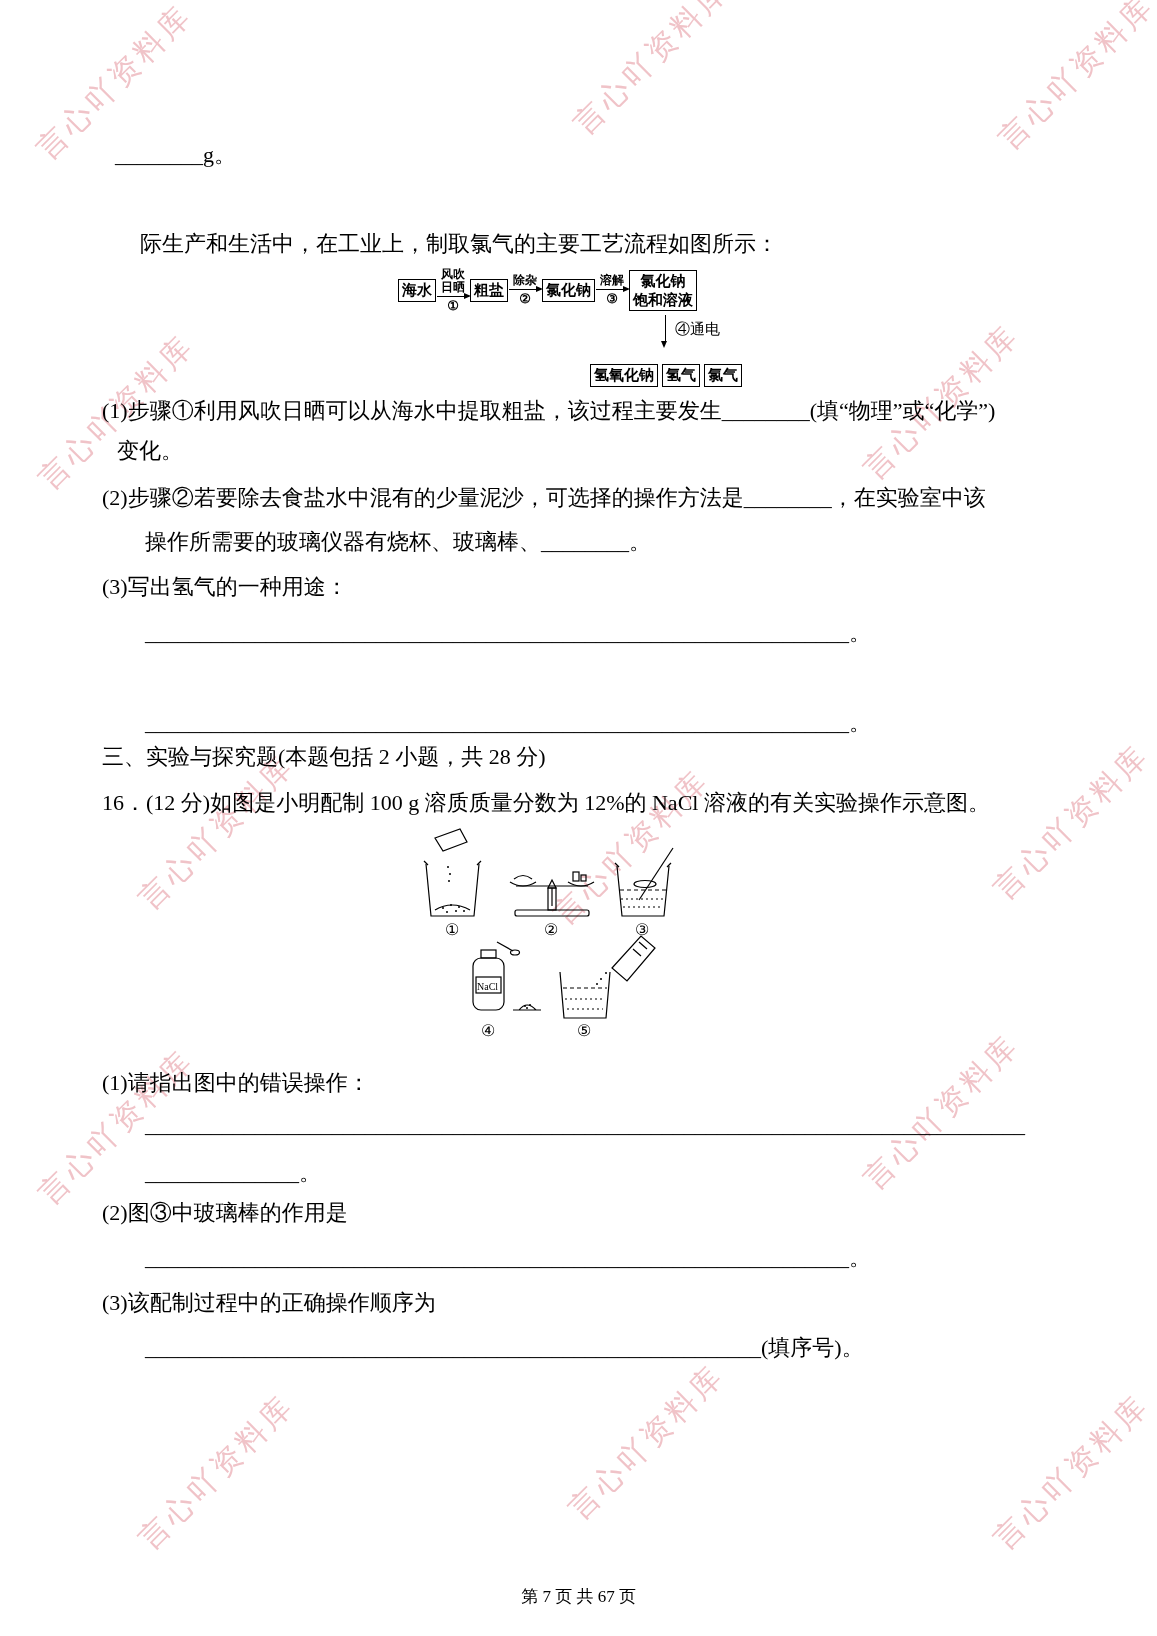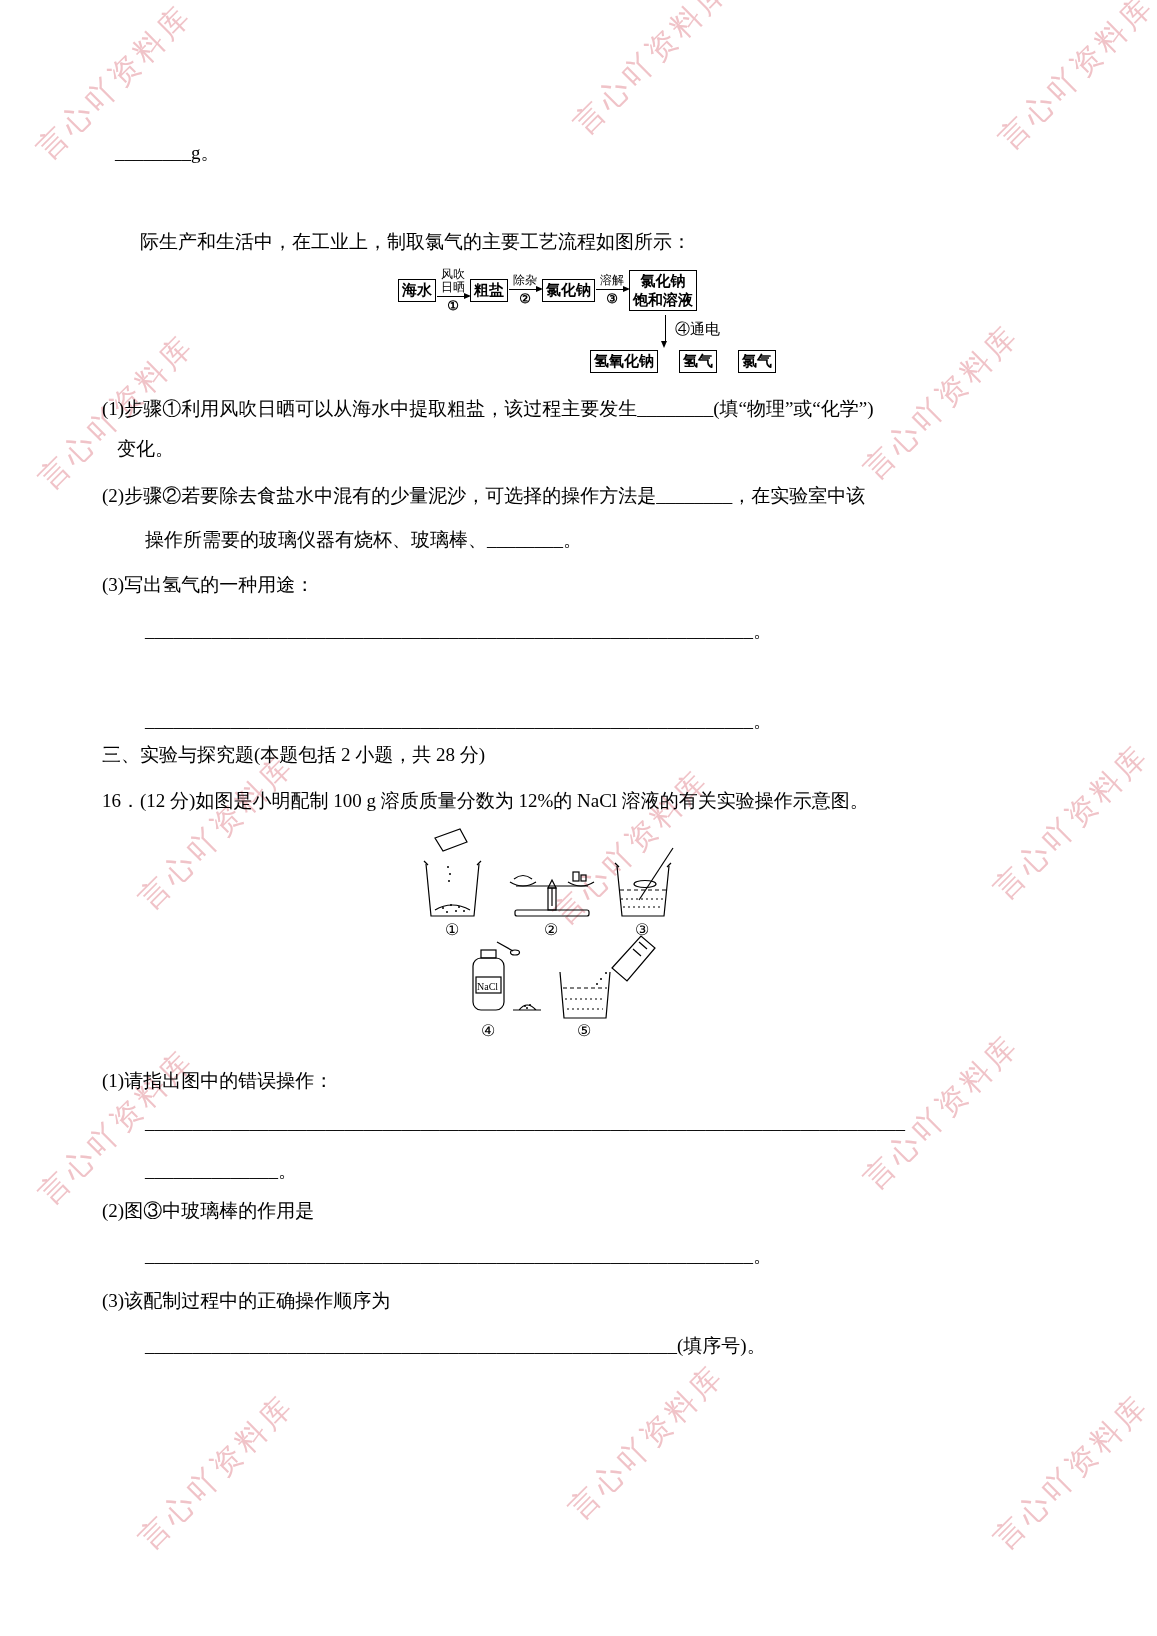--- a/index.html
+++ b/index.html
@@ -1,36 +1,36 @@
 <!DOCTYPE html>
 <html><head>
 <meta charset="utf-8">
 <style>
   * { box-sizing: border-box; }
   html, body { margin:0; padding:0; background:#ffffff; }
   .page { position:relative; width:1157px; height:1636px; background:#fff; overflow:hidden;
           font-family:"Liberation Serif","DejaVu Serif",serif; color:#000; }
   .wm { position:absolute; z-index:0; transform:rotate(-45deg); transform-origin:0 0;
         font-size:30px; letter-spacing:4px; color:#f0c3c8; white-space:nowrap; user-select:none; }
-  .line { position:absolute; z-index:1; font-size:19px; white-space:nowrap; }
+  .line { position:absolute; z-index:1; font-size:22px; white-space:nowrap; }
   .flowchart { position:absolute; z-index:1; width:360px; height:112px; }
   .flow-row { display:flex; align-items:center; }
   .fbox { display:inline-block; border:1.5px solid #000; padding:1px 3px; font-size:15px; font-weight:bold;
           line-height:1.25; text-align:center; white-space:nowrap; flex:0 0 auto; }
   .conn { display:inline-flex; flex-direction:column; align-items:center; width:32px; flex:0 0 auto; margin:0 1px; }
-  .ctop { font-size:12px; font-weight:normal; line-height:1.08; text-align:center; }
+  .ctop { font-size:12px; font-weight:bold; line-height:1.08; text-align:center; }
   .cbot { font-size:13px; font-weight:bold; line-height:1.1; }
   .arr { position:relative; width:100%; height:0; border-top:1.5px solid #000; margin:2px 0; }
   .arr::after { content:""; position:absolute; right:-2px; top:-4.2px; width:0; height:0;
     border-left:7px solid #000; border-top:3.5px solid transparent; border-bottom:3.5px solid transparent; }
   .varr { position:absolute; left:267px; top:47px; height:27px; width:0; border-left:1.5px solid #000; }
   .varr::after { content:""; position:absolute; left:-4.6px; bottom:-6px; width:0; height:0;
     border-top:7px solid #000; border-left:3.8px solid transparent; border-right:3.8px solid transparent; }
   .electro { position:absolute; left:277px; top:52px; font-size:15px; font-weight:normal; }
-  .products { position:absolute; left:192px; top:82px; display:flex; gap:21px; }
+  .products { position:absolute; left:192px; top:96px; display:flex; gap:4px; }
   .figure { position:absolute; z-index:1; }
   .footer { position:absolute; z-index:1; left:0; top:1585px; width:100%; text-align:center; font-size:17px; }
 </style>
 </head>
 <body>
 
 <div class="page">
 
   <div class="wm" style="left:28px;top:140px">言心吖资料库</div>
   <div class="wm" style="left:565px;top:115px">言心吖资料库</div>
@@ -171,14 +171,15 @@
   </svg>
 
   <div class="line" style="left:102px;top:1068px">(1)请指出图中的错误操作：</div>
   <div class="line" style="left:145px;top:1112px">________________________________________________________________________________</div>
   <div class="line" style="left:145px;top:1158px">______________。</div>
   <div class="line" style="left:102px;top:1198px">(2)图③中玻璃棒的作用是</div>
   <div class="line" style="left:145px;top:1243px">________________________________________________________________。</div>
   <div class="line" style="left:102px;top:1288px">(3)该配制过程中的正确操作顺序为</div>
   <div class="line" style="left:145px;top:1333px">________________________________________________________(填序号)。</div>
 
+  <div class="footer">第 7 页 共 67 页</div>
 
 </div>
 
 </body></html>

